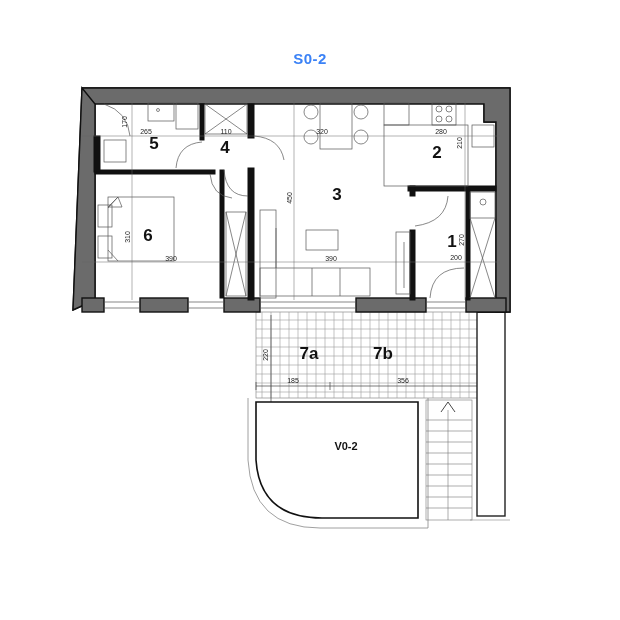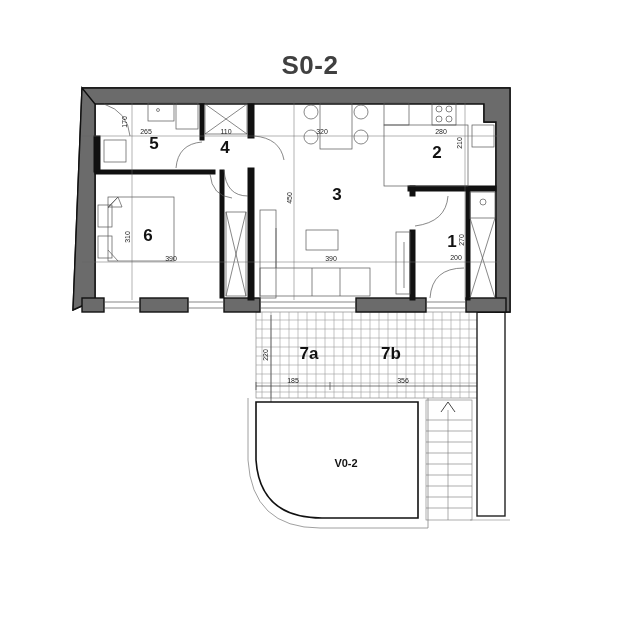--- a/index.html
+++ b/index.html
@@ -1,22 +1,22 @@
 <!DOCTYPE html>
 <html><head>
 <meta charset="utf-8">
 <style>
   html,body{margin:0;padding:0;background:#ffffff;}
   body{width:620px;height:620px;position:relative;overflow:hidden;font-family:"Liberation Sans",sans-serif;}
   #plan{position:absolute;left:0;top:0;width:620px;height:620px;}
-  .title{position:absolute;left:0;width:620px;top:50px;text-align:center;font-size:26px;font-weight:bold;color:#404040;letter-spacing:0.5px;}
+  .title{position:absolute;left:0;width:620px;top:50px;text-align:center;font-size:15px;font-weight:bold;color:#3b82f6;letter-spacing:0.5px;}
   .room{position:absolute;font-size:17px;font-weight:bold;color:#111;transform:translate(-50%,-50%);}
   .dim{position:absolute;font-size:7px;color:#222;transform:translate(-50%,-50%);}
   .dim.v{transform:translate(-50%,-50%) rotate(-90deg);}
-  .unit{position:absolute;font-size:11px;font-weight:bold;color:#111;transform:translate(-50%,-50%);margin-top:17px;}
+  .unit{position:absolute;font-size:11px;font-weight:bold;color:#111;transform:translate(-50%,-50%);}
 </style>
 </head>
 <body>
 
 <svg id="plan" viewBox="0 0 620 620" xmlns="http://www.w3.org/2000/svg">
 
   <g stroke="#9a9a9a" stroke-width="0.6">
     <rect x="256" y="312" width="226" height="86" fill="#fff" stroke="#777"></rect>
     <line x1="262" y1="312" x2="262" y2="398"></line>
       <line x1="271" y1="312" x2="271" y2="398"></line>
@@ -191,21 +191,21 @@
 
 <div class="title">S0-2</div>
 
 <div class="room" style="left:154px;top:144px">5</div>
 <div class="room" style="left:225px;top:148px">4</div>
 <div class="room" style="left:437px;top:153px">2</div>
 <div class="room" style="left:337px;top:195px">3</div>
 <div class="room" style="left:148px;top:236px">6</div>
 <div class="room" style="left:452px;top:242px">1</div>
 <div class="room" style="left:309px;top:354px">7a</div>
-<div class="room" style="left:391px;top:354px">7b</div>
+<div class="room" style="left:383px;top:354px">7b</div>
 <div class="unit" style="left:346px;top:446px">V0-2</div>
 
 <div class="dim" style="left:146px;top:131px">265</div>
 <div class="dim v" style="left:124px;top:122px">170</div>
 <div class="dim" style="left:226px;top:131px">110</div>
 <div class="dim" style="left:322px;top:131px">320</div>
 <div class="dim" style="left:441px;top:131px">280</div>
 <div class="dim v" style="left:459px;top:143px">210</div>
 <div class="dim v" style="left:289px;top:198px">450</div>
 <div class="dim" style="left:331px;top:258px">390</div>

